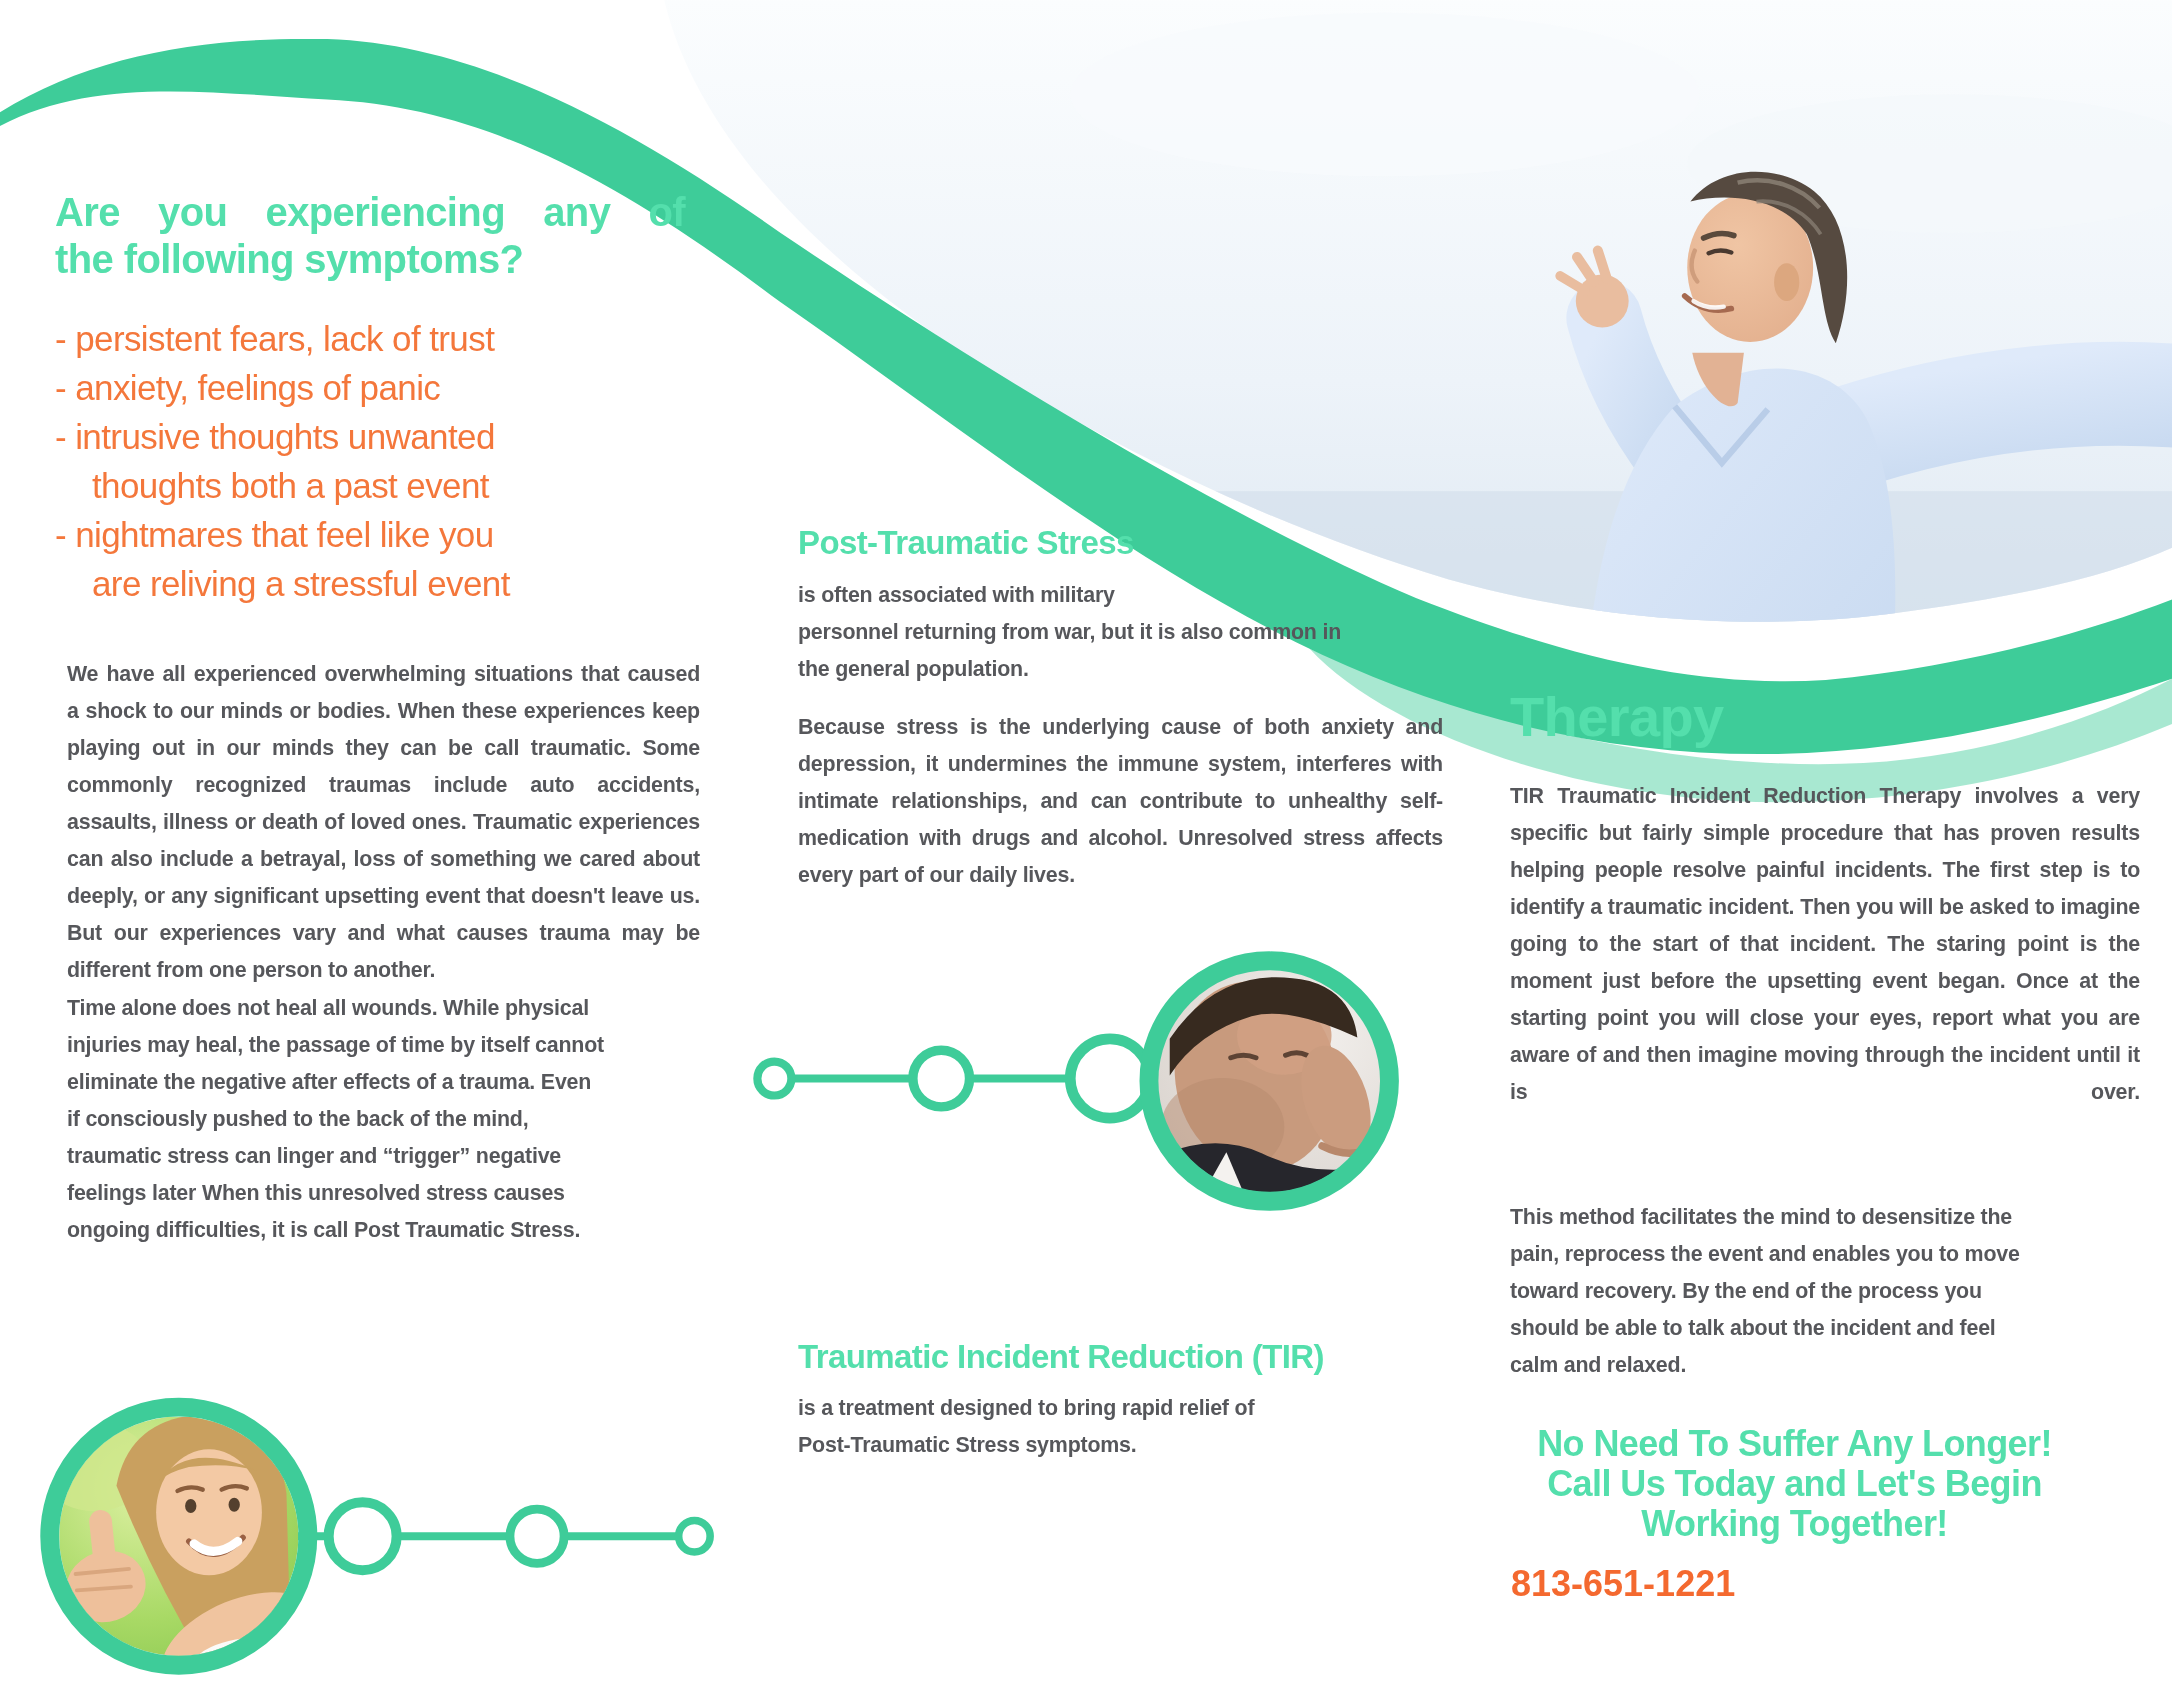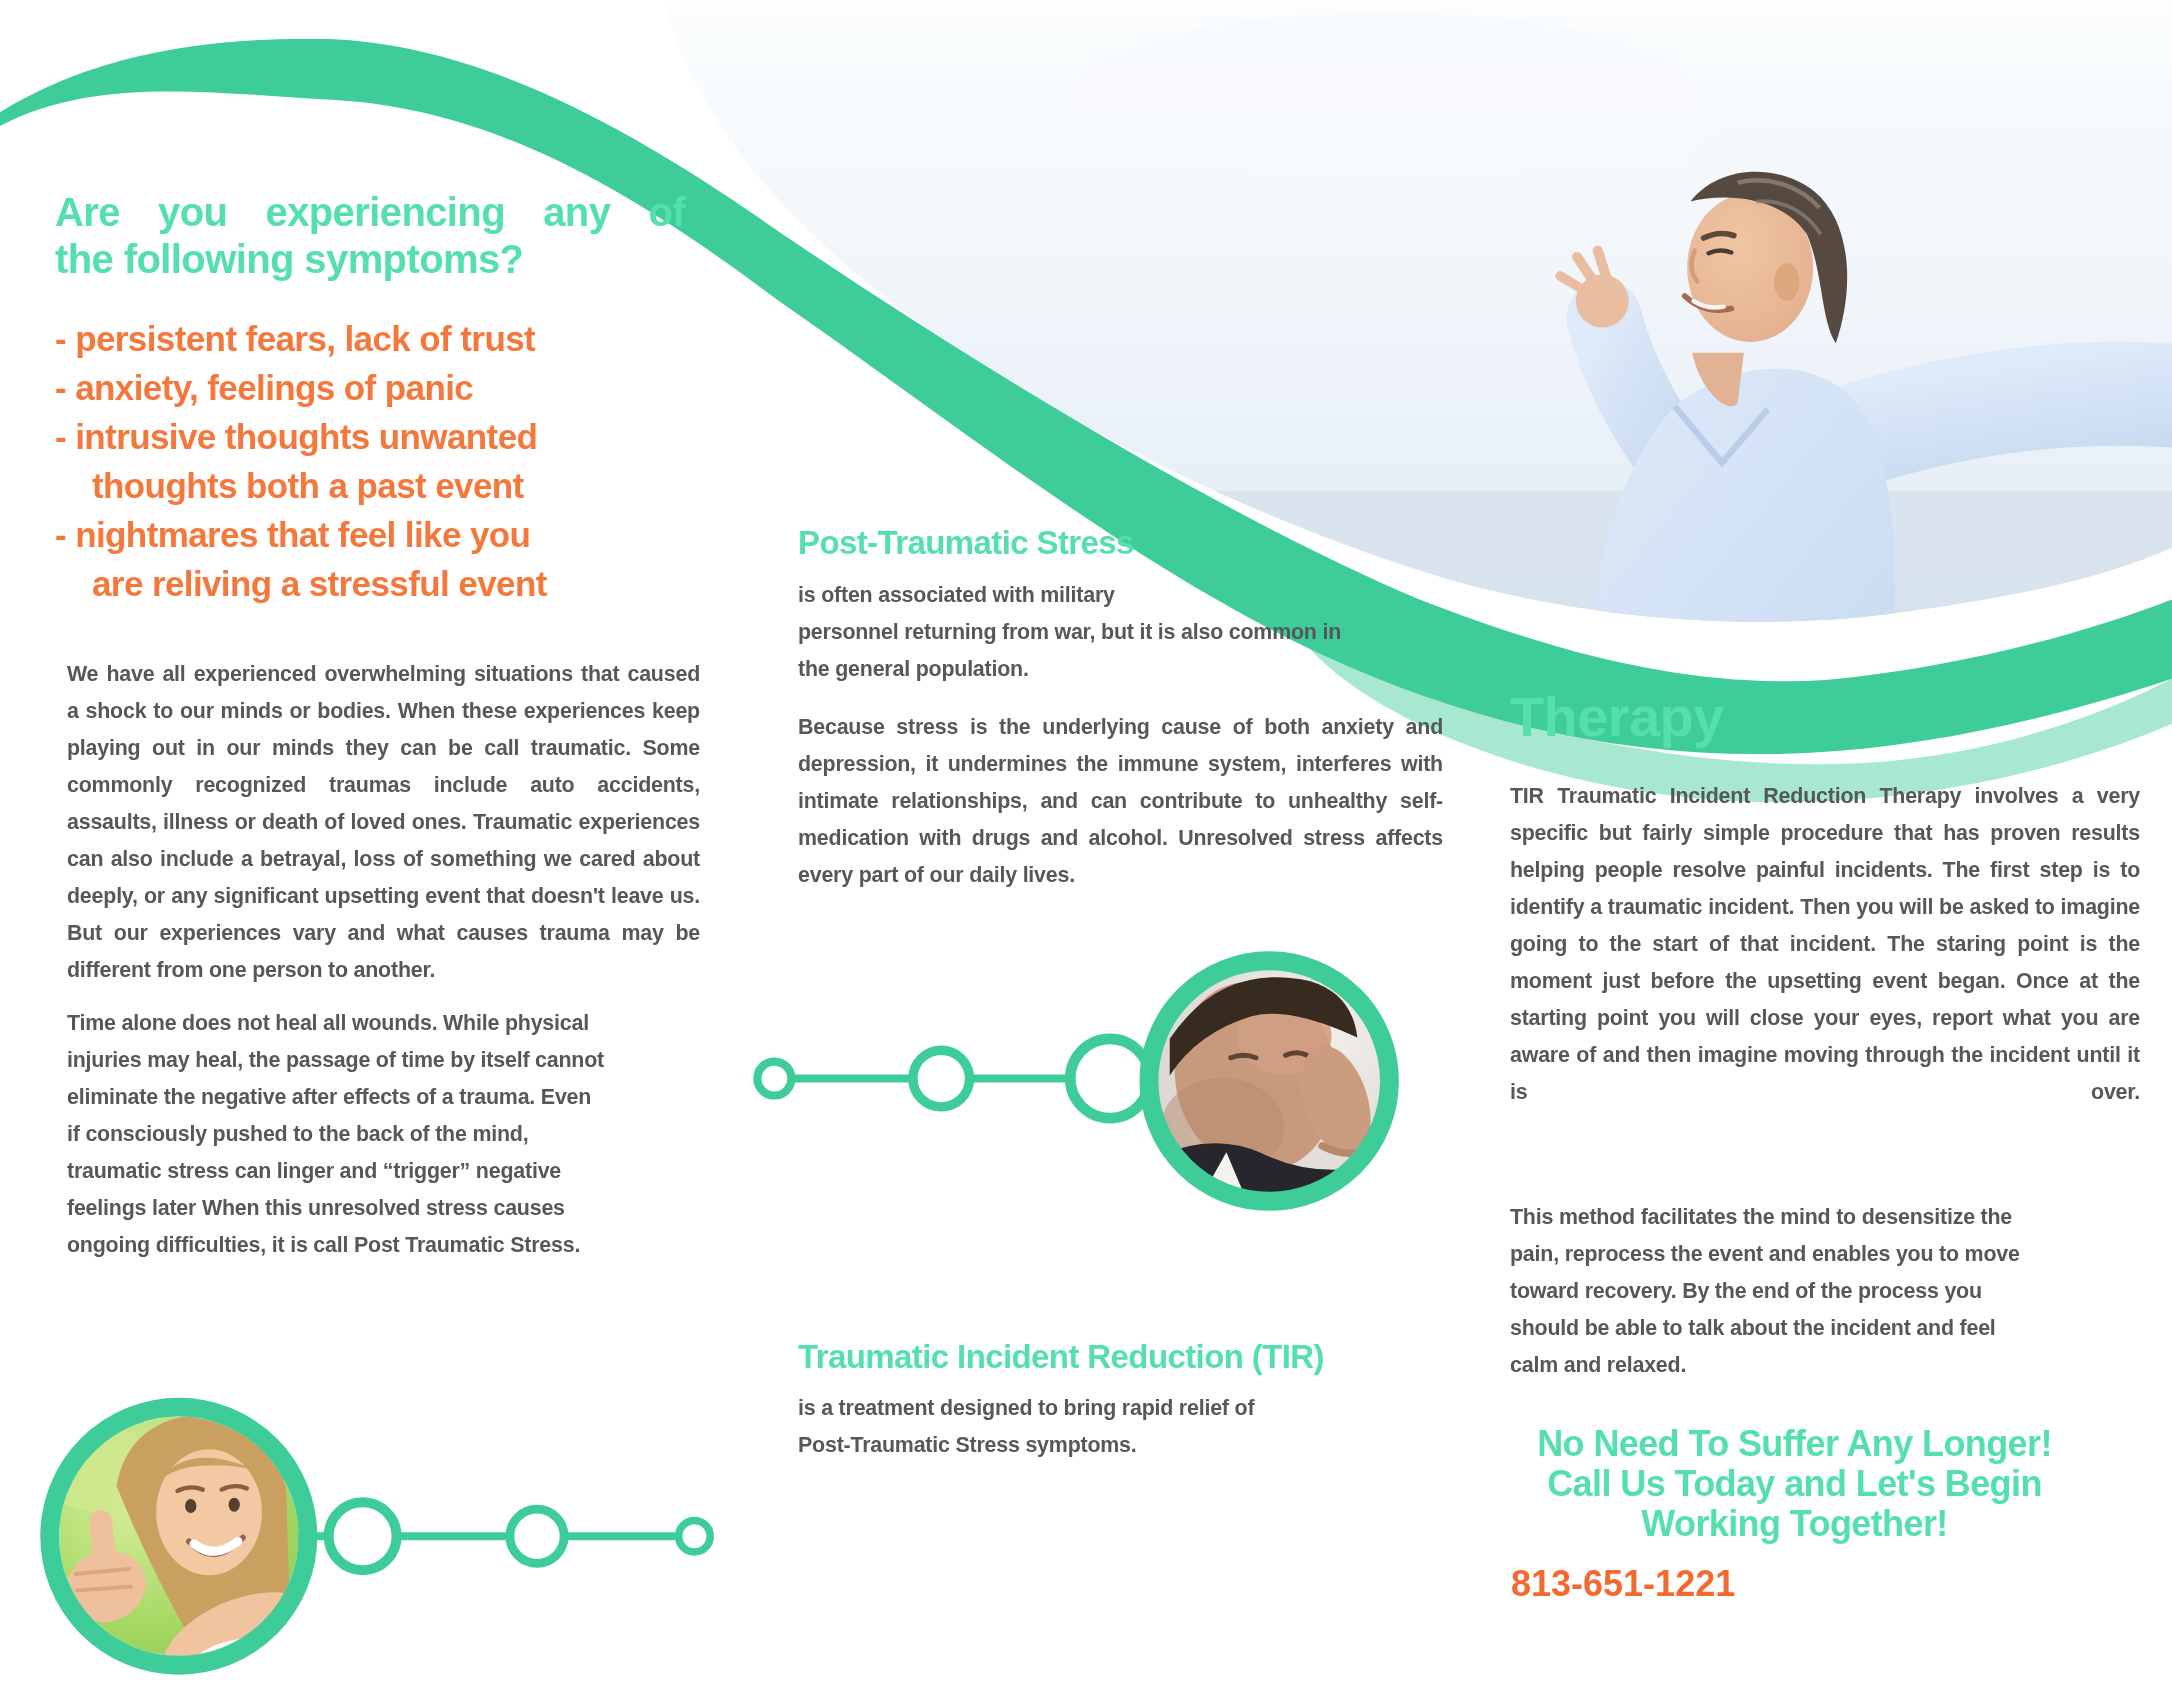--- a/index.html
+++ b/index.html
@@ -17,31 +17,31 @@
   .h1{left:55px;top:189px;width:630px;color:var(--green-light);
       font-weight:bold;font-size:40px;line-height:47px;letter-spacing:-0.6px;font-stretch:condensed;}
   .h1 .l1{text-align:justify;text-align-last:justify;}
   .h2{color:var(--green-light);font-weight:bold;letter-spacing:-0.6px;font-stretch:condensed;}
   .pts-h{left:798px;top:524px;font-size:33px;}
   .tir-h{left:798px;top:1338px;font-size:33px;}
   .therapy-h{left:1510px;top:684px;font-size:56px;}
 
   
   .symptoms{left:55px;top:314px;width:617px;margin:0;padding:0;list-style:none;
-            color:var(--orange);font-weight:bold;font-size:35px;line-height:49px;letter-spacing:-0.6px;font-stretch:condensed;}
+            color:var(--orange);font-weight:normal;font-size:35px;line-height:49px;letter-spacing:-0.6px;font-stretch:condensed;}
   .symptoms li.indent{padding-left:37px;}
 
   
   .body{color:var(--text-gray);font-weight:bold;font-size:21.4px;line-height:37px;
         letter-spacing:-0.2px;font-stretch:condensed;}
   .just{text-align:justify;}
   .jlast{text-align-last:justify;}
   .pre{white-space:pre-line;}
   .left-body{left:67px;top:656px;width:633px;}
-  .left-body .p2{margin-top:16px;}
+  .left-body .p2{margin-top:1px;}
   .pts-intro{left:798px;top:577px;width:652px;}
   .pts-body{left:798px;top:709px;width:645px;}
   .tir-intro{left:798px;top:1390px;width:652px;}
   .tir-body{left:798px;top:1502px;width:652px;}
   .therapy-p1{left:1510px;top:778px;width:630px;}
   .therapy-p2{left:1510px;top:1199px;width:633px;}
 
   
   .cta{left:1511px;top:1424px;width:567px;text-align:center;color:var(--green-light);
        font-weight:bold;font-size:36px;line-height:40px;letter-spacing:-0.6px;font-stretch:condensed;}

